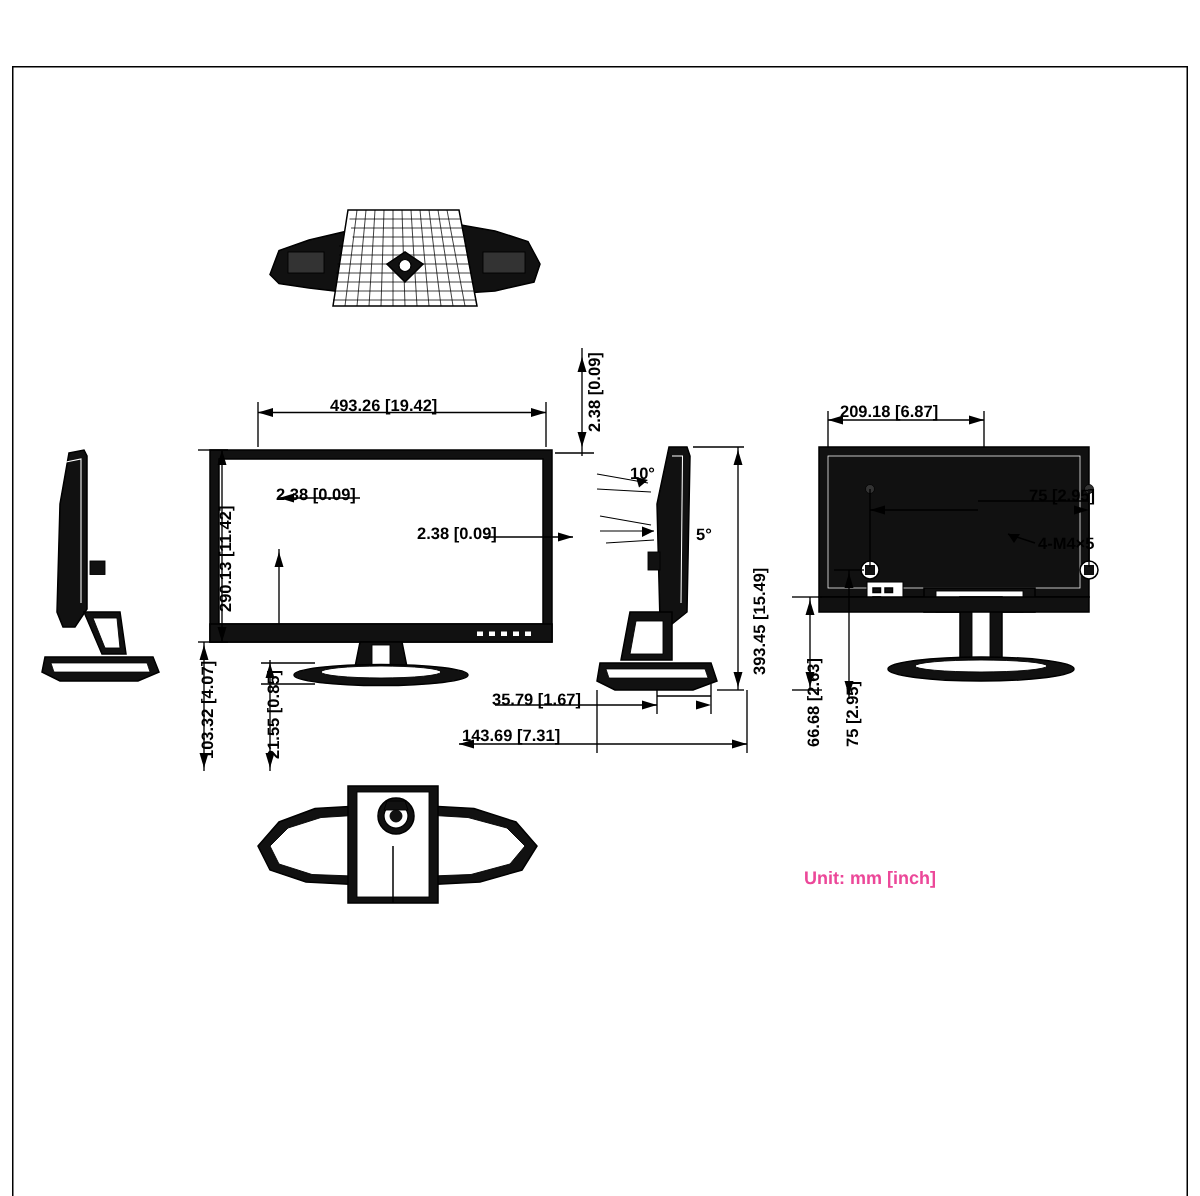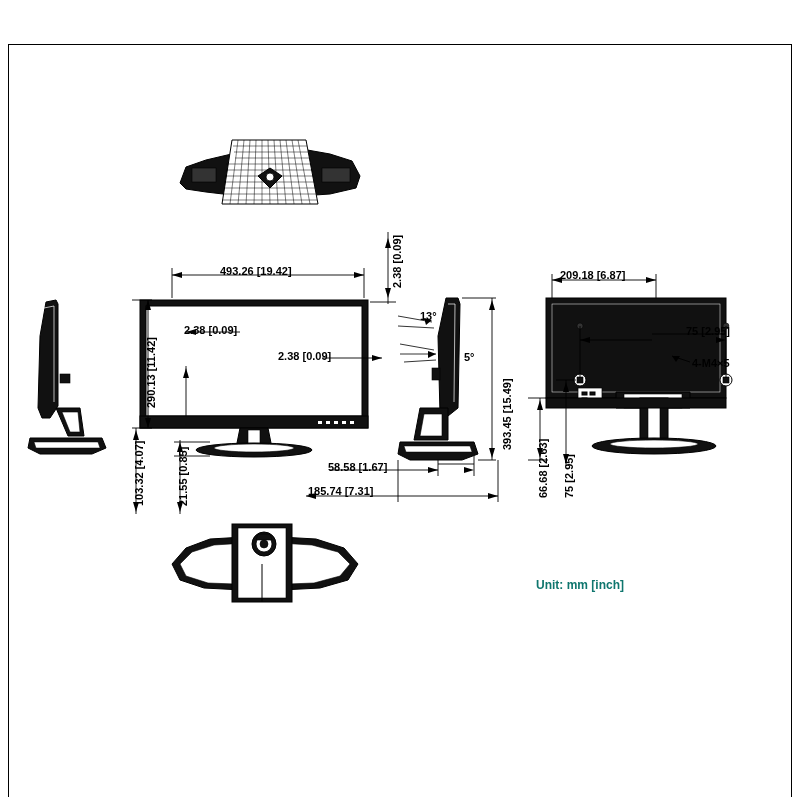--- a/index.html
+++ b/index.html
@@ -46,21 +46,21 @@
   }
   .rot90 {
     transform: rotate(-90deg);
     transform-origin: left top;
   }
   .unit-note {
     position: absolute;
     font-family: "Liberation Sans", sans-serif;
     font-size: 12px;
     font-weight: bold;
-    color: #0f766e;
+    color: #ec4899;
     white-space: nowrap;
   }
   .title-block {
     position: absolute;
     left: 639px;
     top: 755px;
     width: 145px;
     height: 33px;
     border: 1px solid #000;
     box-sizing: border-box;
@@ -334,27 +334,27 @@
   <div class="dim-label" style="left:184px; top:289px;">2.38  [0.09]</div>
 
   <div class="dim-label" style="left:278px; top:315px;">2.38  [0.09]</div>
 
   <div class="dim-label rot90" style="left:146px; top:372px;">290.13  [11.42]</div>
 
   <div class="dim-label rot90" style="left:134px; top:470px;">103.32  [4.07]</div>
 
   <div class="dim-label rot90" style="left:178px; top:470px;">21.55  [0.85]</div>
 
-  <div class="dim-label" style="left:420px; top:275px;">13°</div>
+  <div class="dim-label" style="left:420px; top:275px;">10°</div>
 
   <div class="dim-label" style="left:464px; top:316px;">5°</div>
 
-  <div class="dim-label" style="left:328px; top:426px;">58.58  [1.67]</div>
-
-  <div class="dim-label" style="left:308px; top:450px;">185.74  [7.31]</div>
+  <div class="dim-label" style="left:328px; top:426px;">35.79  [1.67]</div>
+
+  <div class="dim-label" style="left:308px; top:450px;">143.69  [7.31]</div>
 
   <div class="dim-label rot90" style="left:502px; top:414px;">393.45  [15.49]</div>
 
   <div class="dim-label" style="left:560px; top:234px;">209.18  [6.87]</div>
 
   <div class="dim-label" style="left:686px; top:290px;">75  [2.95]</div>
 
   <div class="dim-label" style="left:692px; top:322px;">4-M4×5</div>
 
   <div class="dim-label rot90" style="left:538px; top:462px;">66.68  [2.63]</div>

